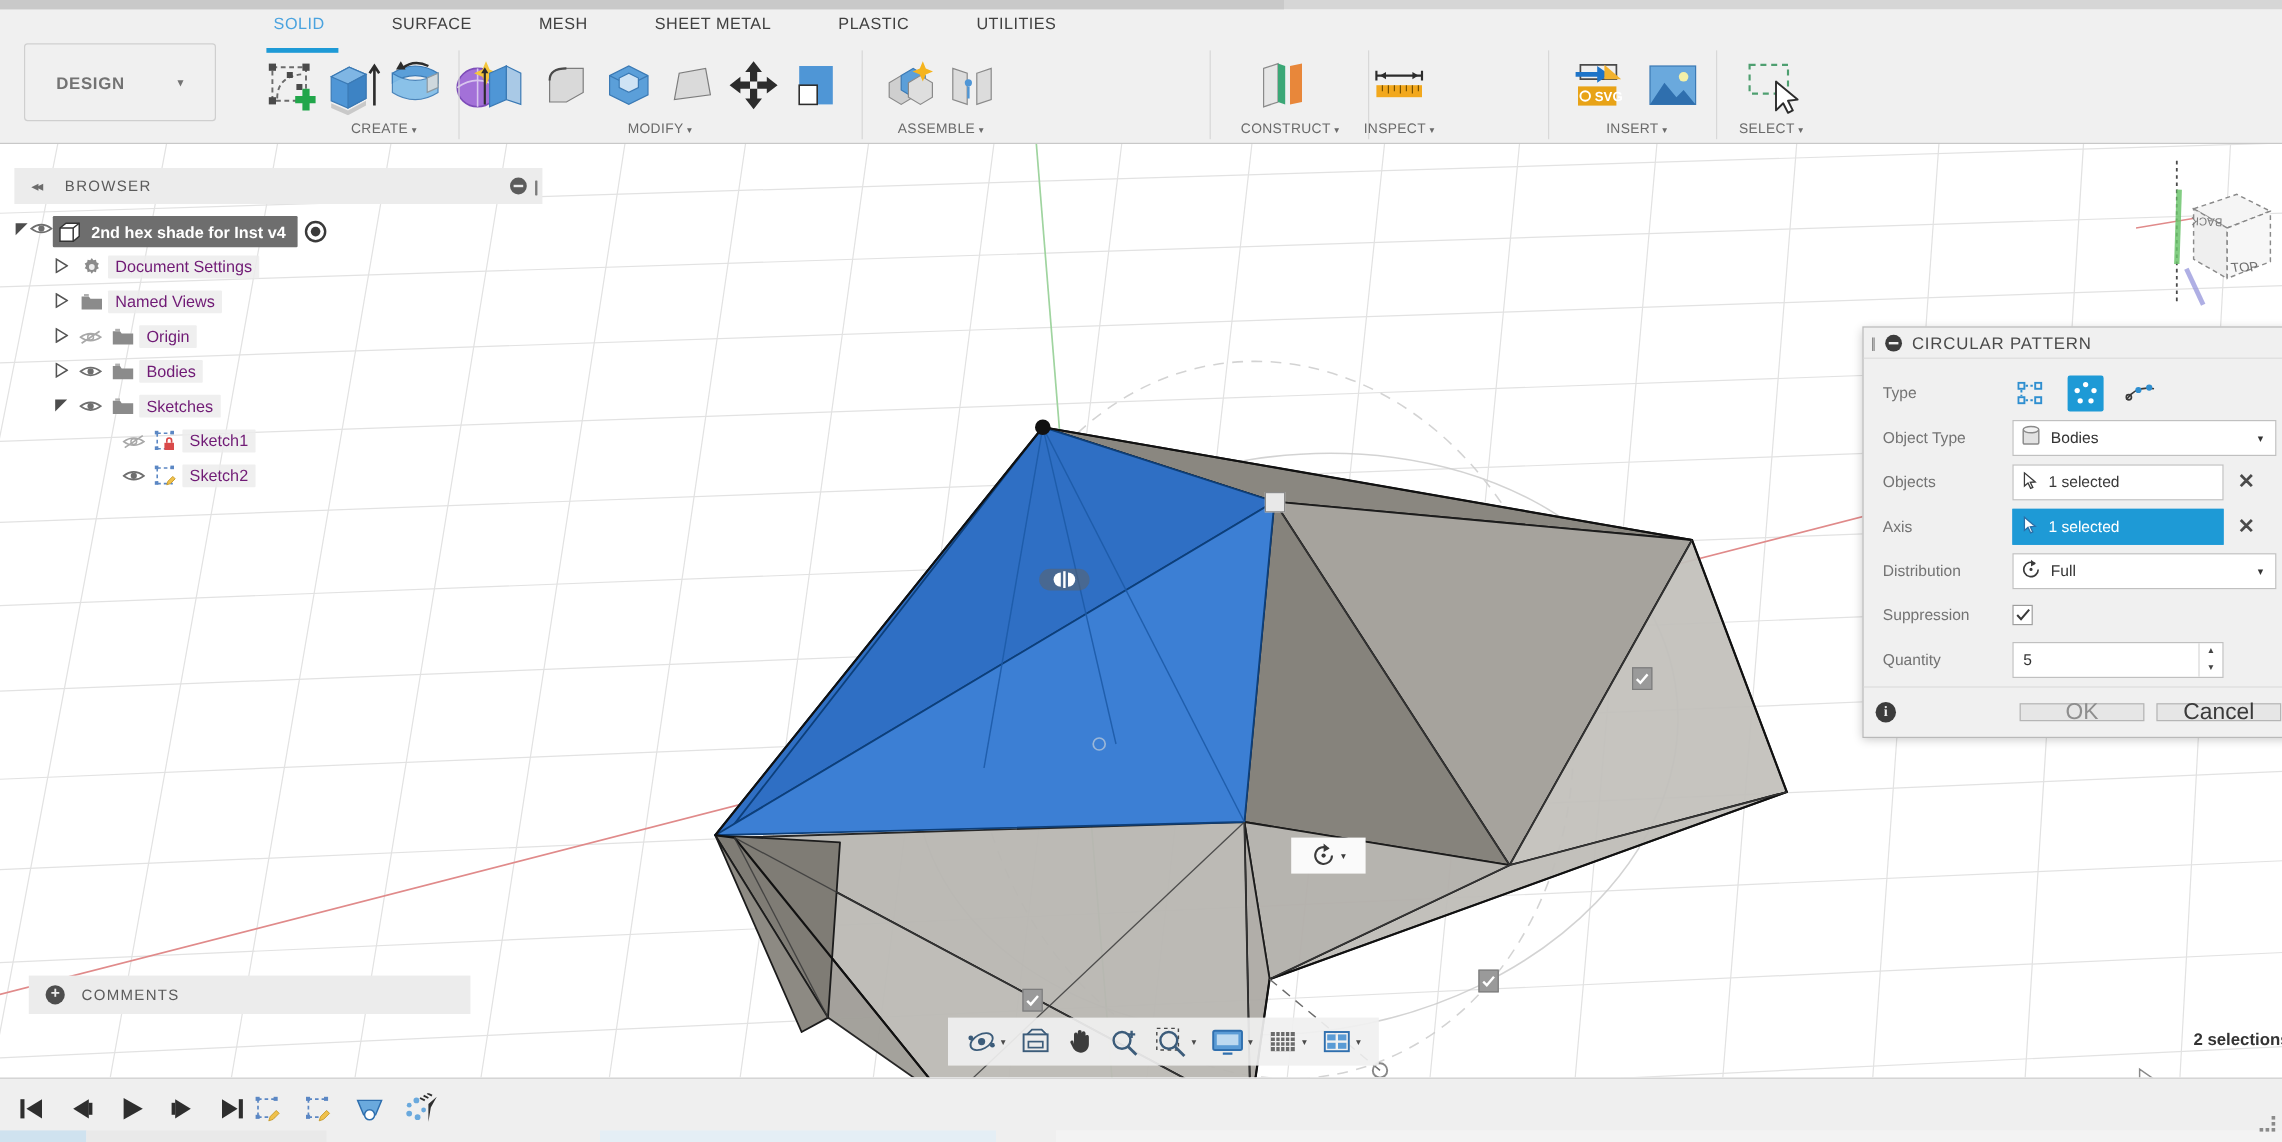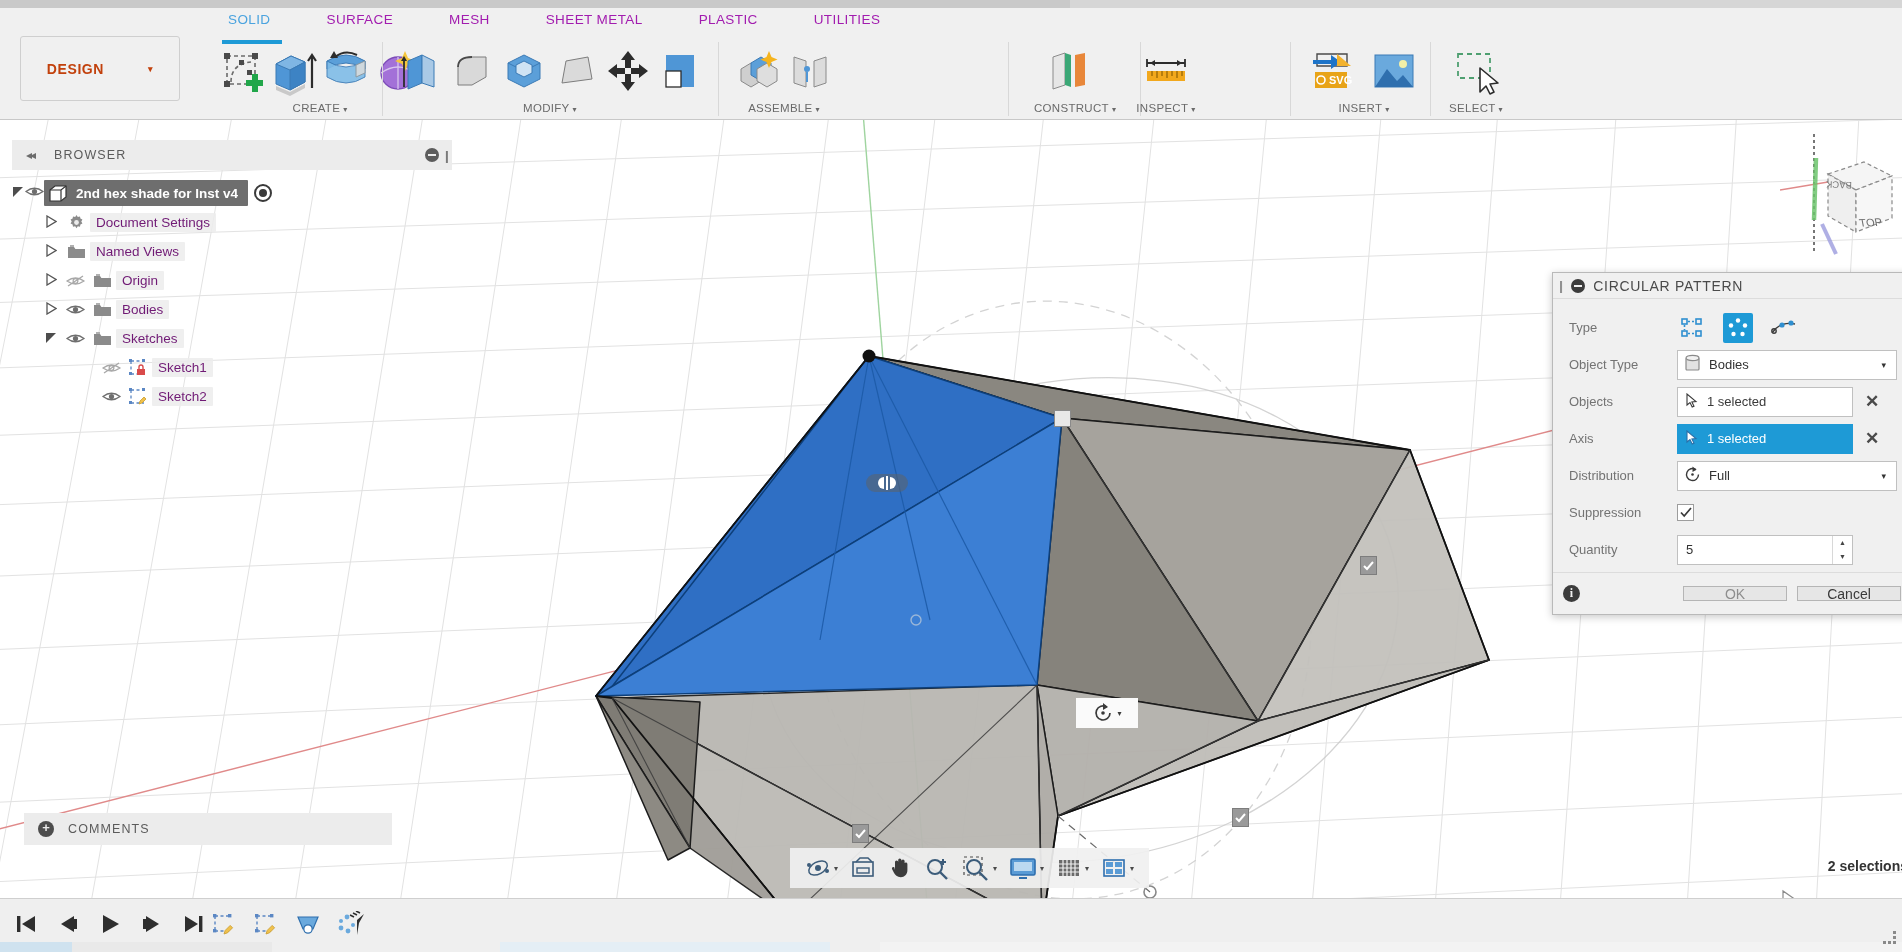--- a/index.html
+++ b/index.html
@@ -14,25 +14,25 @@
   
   .topstrip { position:absolute; left:0; top:0; width:1902px; height:8px; background:#d6d6d6; }
   .topstrip .tsinner { position:absolute; left:0; top:0; width:1070px; height:8px; background:#c9c9c9; }
 
   .ribbon { position:absolute; left:0; top:8px; width:1902px; height:112px;
             background:#f0f0f0; border-bottom:1px solid #c8c8c8; }
 
   .designbtn { position:absolute; left:20px; top:28px; width:160px; height:65px;
                background:#f0f0f0; border:1px solid #cfcfcf; border-radius:3px;
                display:flex; align-items:center; justify-content:center;
-               font-size:14px; font-weight:bold; color:#c2410c; letter-spacing:.6px;gap:36px; }
+               font-size:14px; font-weight:bold; color:#737373; letter-spacing:.6px;gap:36px; }
   .designbtn .caret { margin-left:8px; font-size:9px; }
 
   .tabs { position:absolute; left:200px; top:4px; height:26px; display:flex; align-items:flex-start; gap:0; }
-  .tab { font-size:13.5px; color:#a21caf; letter-spacing:.4px; padding:0 28px; white-space:nowrap; }
+  .tab { font-size:13.5px; color:#404040; letter-spacing:.4px; padding:0 28px; white-space:nowrap; }
   .tab.active { color:#4aa3df; }
 
   .grpdiv { position:absolute; top:34px; width:1px; height:74px; background:#d8d8d8; }
 
   .group { position:absolute; top:32px; height:80px; }
   .grow { display:flex; align-items:flex-end; gap:4px; height:58px; padding:0 6px; }
   .glabel { text-align:center; font-size:11.5px; color:#6a6a6a; letter-spacing:.3px;
             margin-top:4px; white-space:nowrap; }
   .glabel .caret { font-size:8px; margin-left:3px; }
   .tbtn { width:48px; height:54px; display:flex; align-items:center; justify-content:center;text-align:right; }
@@ -148,21 +148,21 @@
                      border-left:1px solid #d8d8d8; }
   .spinwrap .spcol span { flex:1; display:flex; align-items:center; justify-content:center;
                           font-size:7px; color:#444; }
 
   .dfoot { border-top:1px solid #dcdcdc; height:42px; display:flex; align-items:center;
            padding:0 10px; gap:10px; }
   .infoic { width:17px; height:17px; border-radius:50%; background:#3c3c3c; color:#f0f0f0;
             font-size:12px; font-weight:bold; line-height:17px; text-align:center;
             font-family:"Liberation Serif", serif; }
   .dbtn { height:15px; min-width:104px; background:#e6e6e6; border:1px solid #b5b5b5;
-          font-size:14px; color:#3a3a3a; display:flex; align-items:center; justify-content:center; }
+          font-size:19px; color:#3a3a3a; display:flex; align-items:center; justify-content:center; }
   .dbtn.ok { margin-left:auto; color:#8e8e8e; }
 
   
   .mark { position:absolute; background:#9a9a9a; border:1px solid #7d7d7d;
           display:flex; align-items:center; justify-content:center; }
   .mark.w { width:17px; height:17px; background:#e8e8e8; border-color:#8a8a8a; }
   .mark.c { width:17px; height:19px; }
   .mark.c svg { display:block; }
 
   .rotgizmo { position:absolute; left:1076px; top:578px; width:62px; height:30px;

